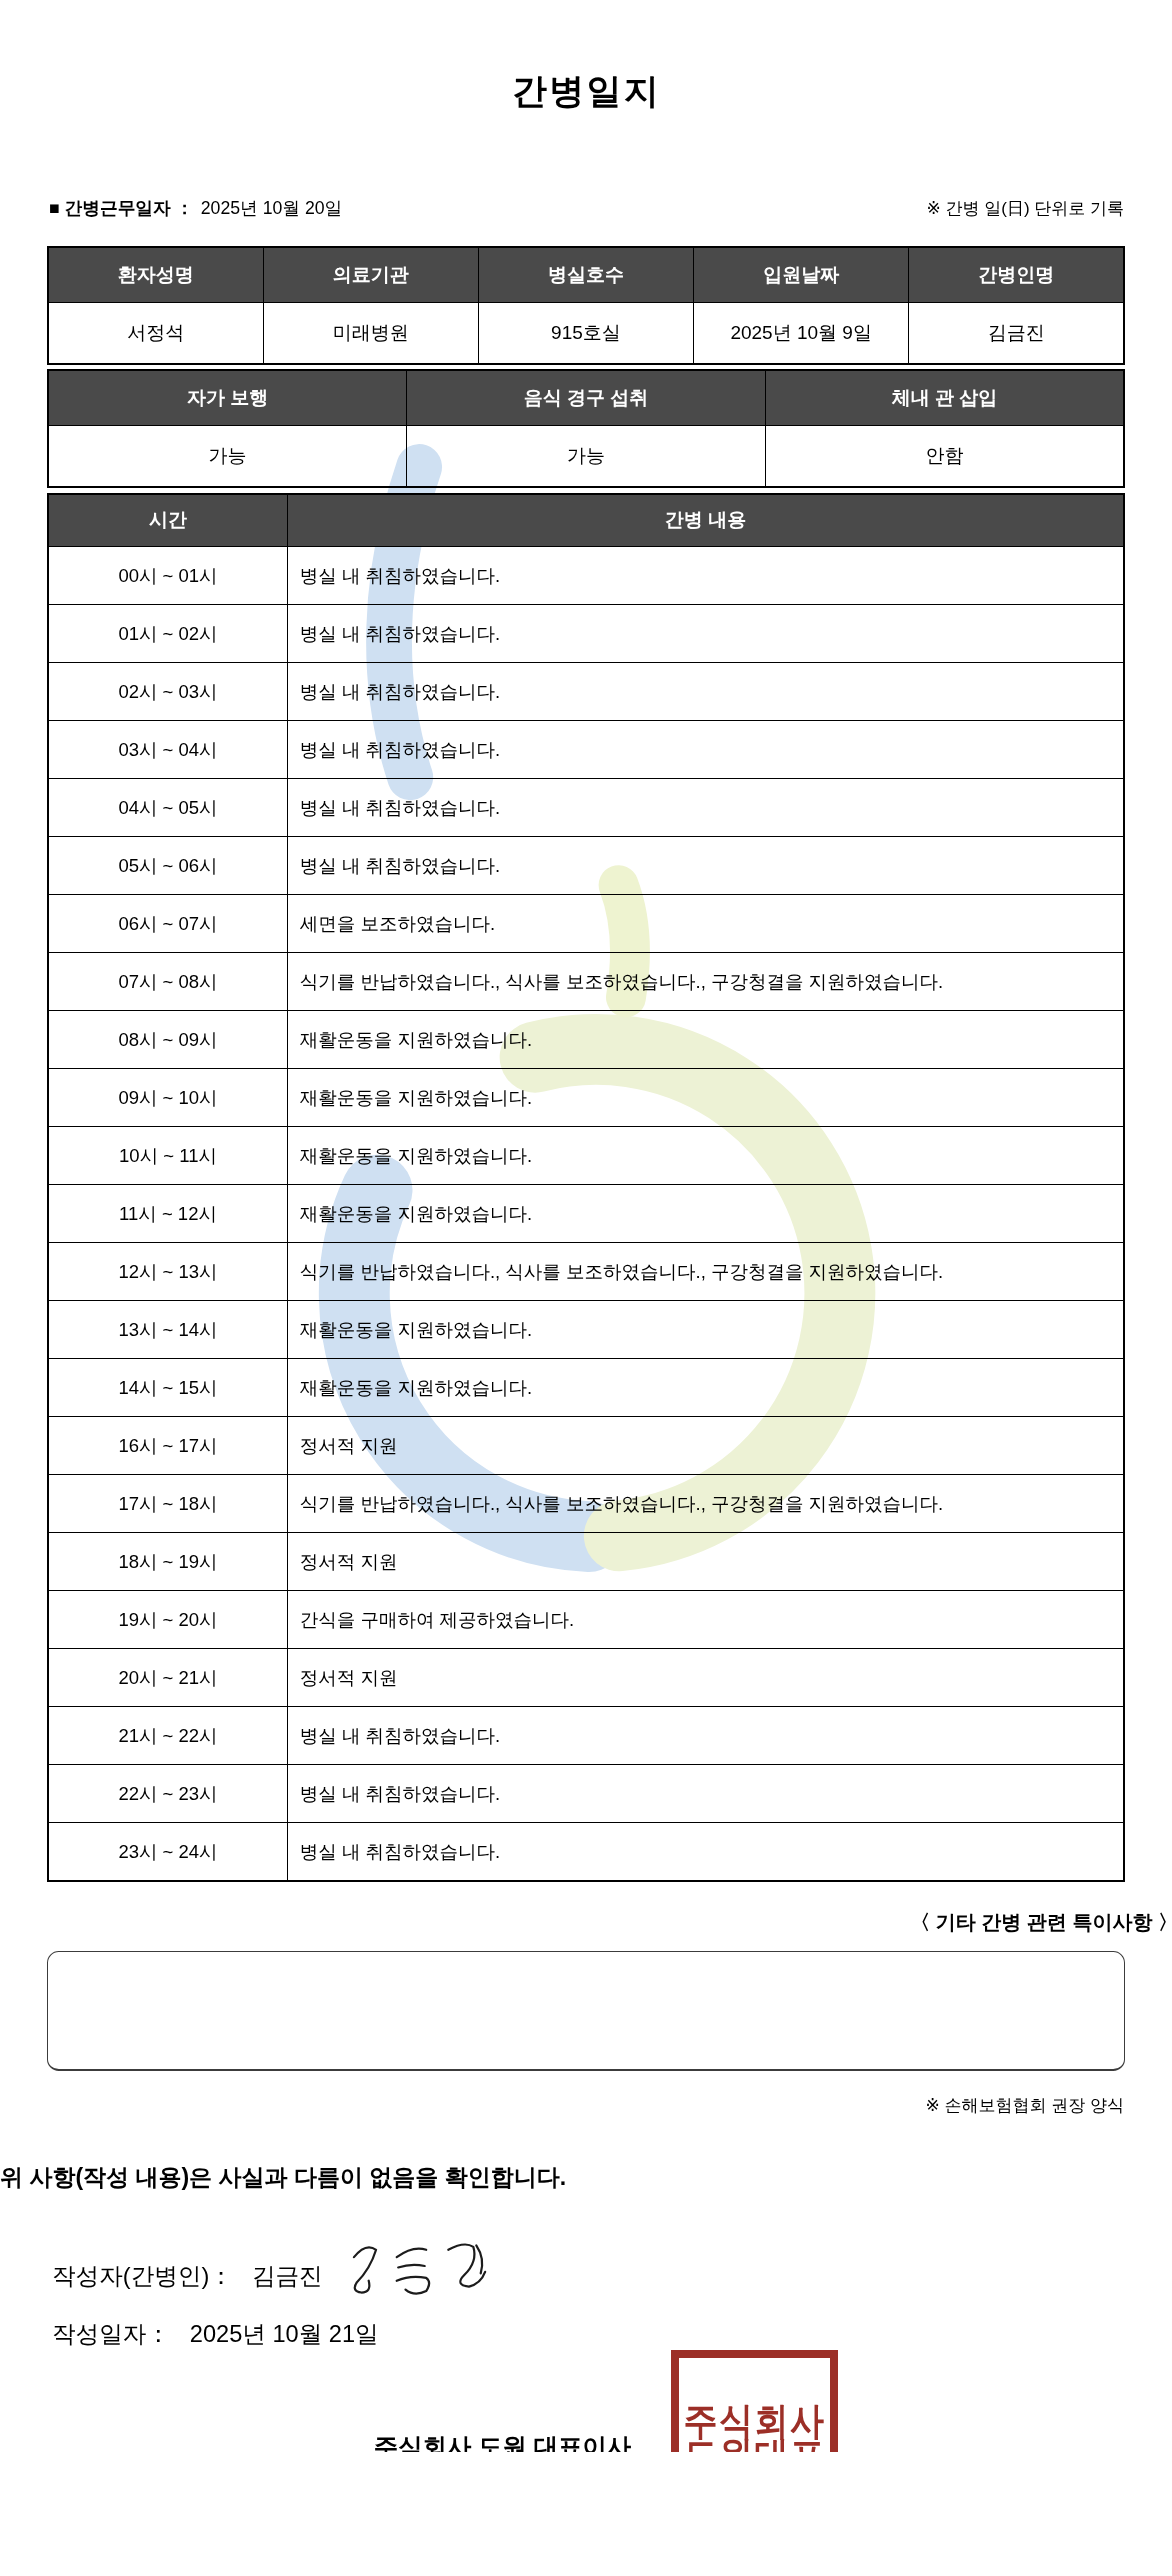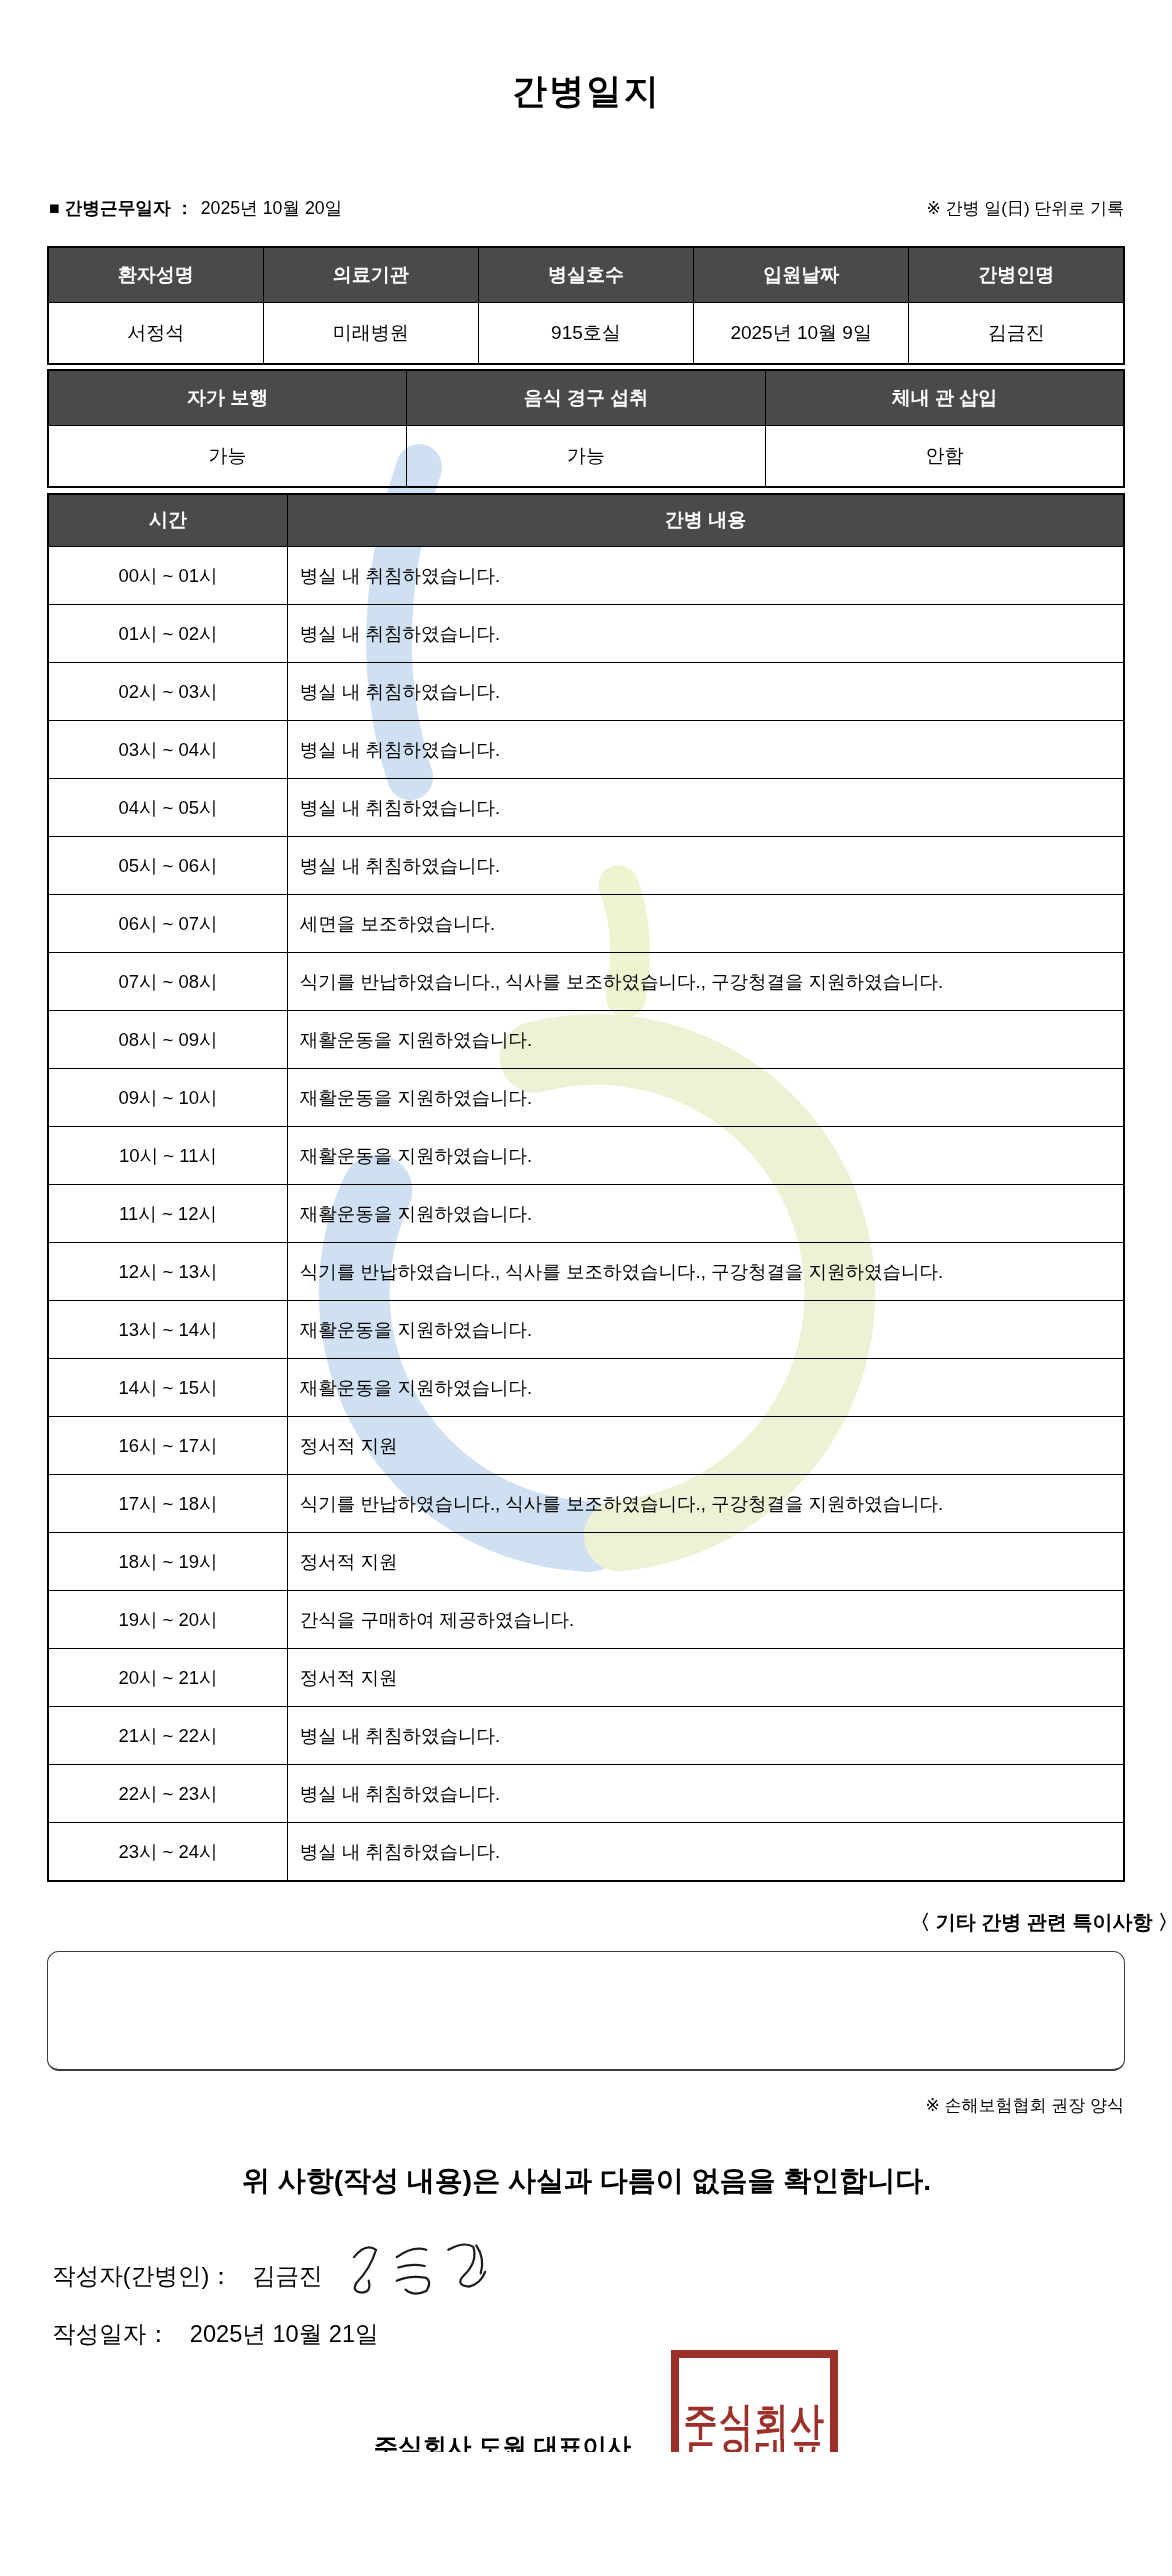--- a/index.html
+++ b/index.html
@@ -34,22 +34,22 @@
   .t3 td.time-cell{text-align:center; font-size:18.5px;}
   .t3 td.content-cell{text-align:left; padding-left:11.8px; font-size:18.5px;}
 
   .notes-title{position:absolute; top:1909px; left:5px; width:100%; text-align:right;
     font-size:20px; font-weight:bold;}
   .notes-box{position:absolute; top:1951px; left:47px; width:1078px; height:120px;
     box-sizing:border-box; border:1.5px solid #3c3c3c; border-bottom-width:2.2px;
     border-radius:11.8px; background:#fff; font-size:17.7px; padding:10.3px;}
   .form-note{position:absolute; top:2094px; right:49px; font-size:17px; text-align:right;}
 
-  .confirmation{position:absolute; top:2162px; left:0; width:100%; text-align:center;
-    font-size:28px; font-weight:bold;}
+  .confirmation{position:absolute; top:2162px; left:0; width:100%; 
+    font-size:23px; font-weight:bold;}
 
   .writer-line{position:absolute; top:2245px; left:52px; display:flex; align-items:center; font-size:23.6px;}
   .writer-line .writer-name{margin-left:19px;}
   .signature{margin-left:22px; margin-top:-7.4px;}
   .signature path{stroke:#1c1c1c; stroke-width:3; fill:none; stroke-linecap:round; stroke-linejoin:round;}
 
   .date-line{position:absolute; top:2318px; left:52px; font-size:23.6px;}
   .date-line .val{margin-left:13.3px;}
 
   .company-line{position:absolute; top:2431px; left:111px; width:783px;

